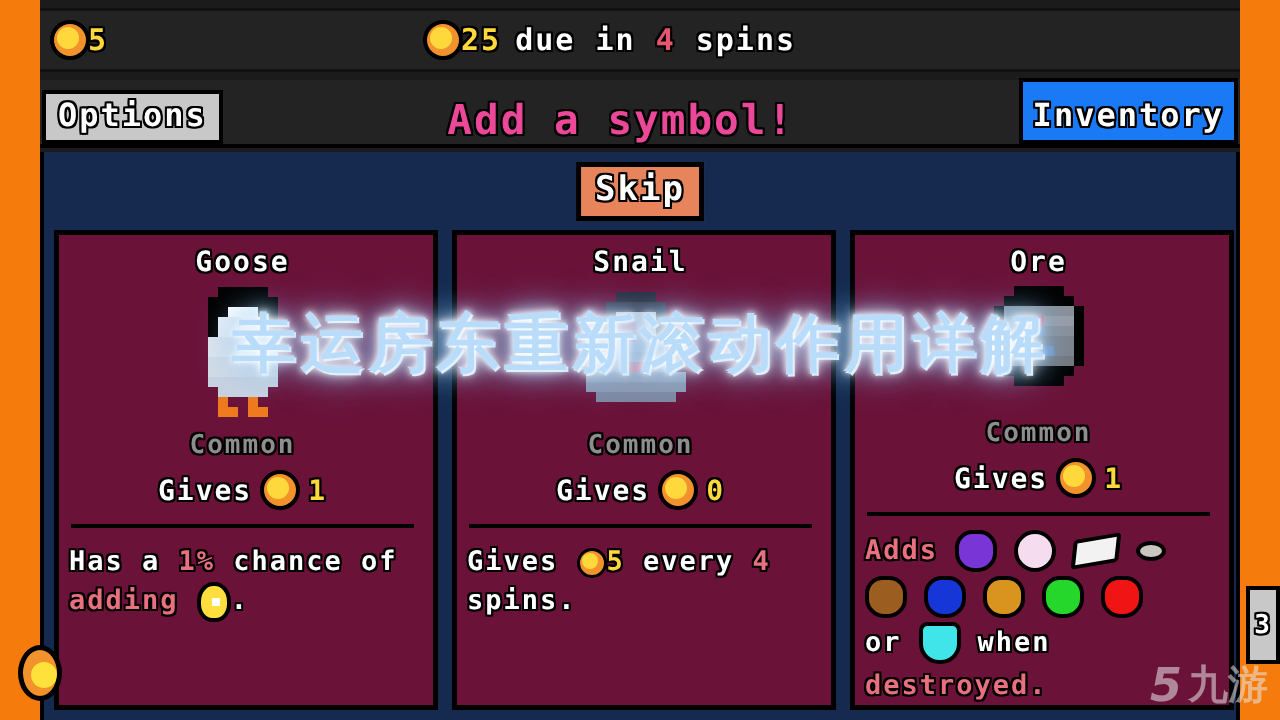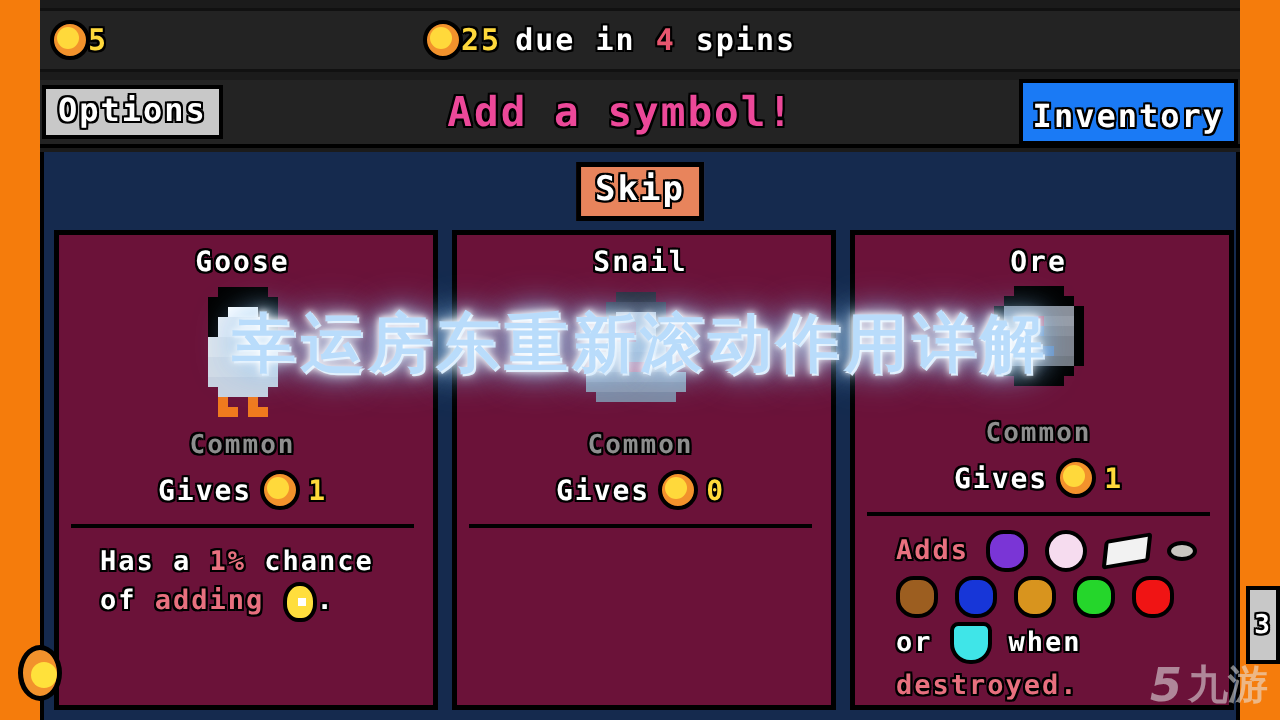--- a/index.html
+++ b/index.html
@@ -69,21 +69,21 @@
     color:#FFD93B; font-size:30px; margin-left:-2px;
   }
   #due-text { color:#FFFFFF; font-size:30px; margin-left:14px; }
   #due-text .hl { color:#E8556E; }
 
   
   #navbar {
     position:absolute; left:0; top:80px;
     width:1200px; height:68px;
     background:#232323;
-    display:flex; align-items:center; justify-content:space-between;
+    display:flex; align-items:flex-end; justify-content:space-between;
     border-bottom:4px solid #000;
   }
   #options-button {
     margin-left:2px;
     background:#C8C8C8;
     border:4px solid #000;
     padding:2px 12px 6px 12px;
     color:#FFF; font-size:32px;
     cursor:pointer;
   }
@@ -138,21 +138,21 @@
     margin-top:6px;
   }
   .card-rarity { text-align:center; color:#8E8E8E; font-size:26px; margin-top:10px; }
   .card-gives {
     display:flex; align-items:center; justify-content:center;
     gap:8px; margin-top:10px; color:#FFF; font-size:28px;
   }
   .divider { height:4px; background:#000; margin:14px 2px 0 2px; }
   .card-desc {
     margin-top:14px;
-    color:#FFF; font-size:27px; line-height:1.45;margin-left:31px;
+    color:#FFF; font-size:27px; line-height:1.45;
   }
   .card-desc .hl { color:#E8707F; }
   .card-desc .yel { color:#FFD93B; }
 
   
   .sprite { image-rendering:pixelated; }
 
   
   .gemrow { display:flex; align-items:center; gap:17px; flex-wrap:wrap; }
   .gem {
@@ -364,20 +364,25 @@
           <span>Gives</span>
           <span class="coin">
             <span class="rim"></span>
               <span class="core"></span>
           </span>
           <span style="color:#FFD93B">0</span>
         </div>
 
         <div class="divider"></div>
 
+        <div class="px outline card-desc">
+          <span>Gives </span><span class="coin sm" style="display:inline-block;vertical-align:middle">
+            <span class="rim"></span><span class="core"></span>
+          </span><span class="yel">5</span><span> every </span><span class="hl">4</span><span> spins.</span>
+        </div>
       </div>
 
       <div class="card">
         <div class="px outline card-name">Ore</div>
 
         <div class="sprite-box">
           <svg class="sprite" width="110" height="120" viewBox="0 0 11 12" shape-rendering="crispEdges">
             <rect x="3" y="0" width="5" height="1" fill="#000"></rect>
             <rect x="2" y="1" width="7" height="1" fill="#000"></rect>
             <rect x="1" y="2" width="1" height="1" fill="#000"></rect>

